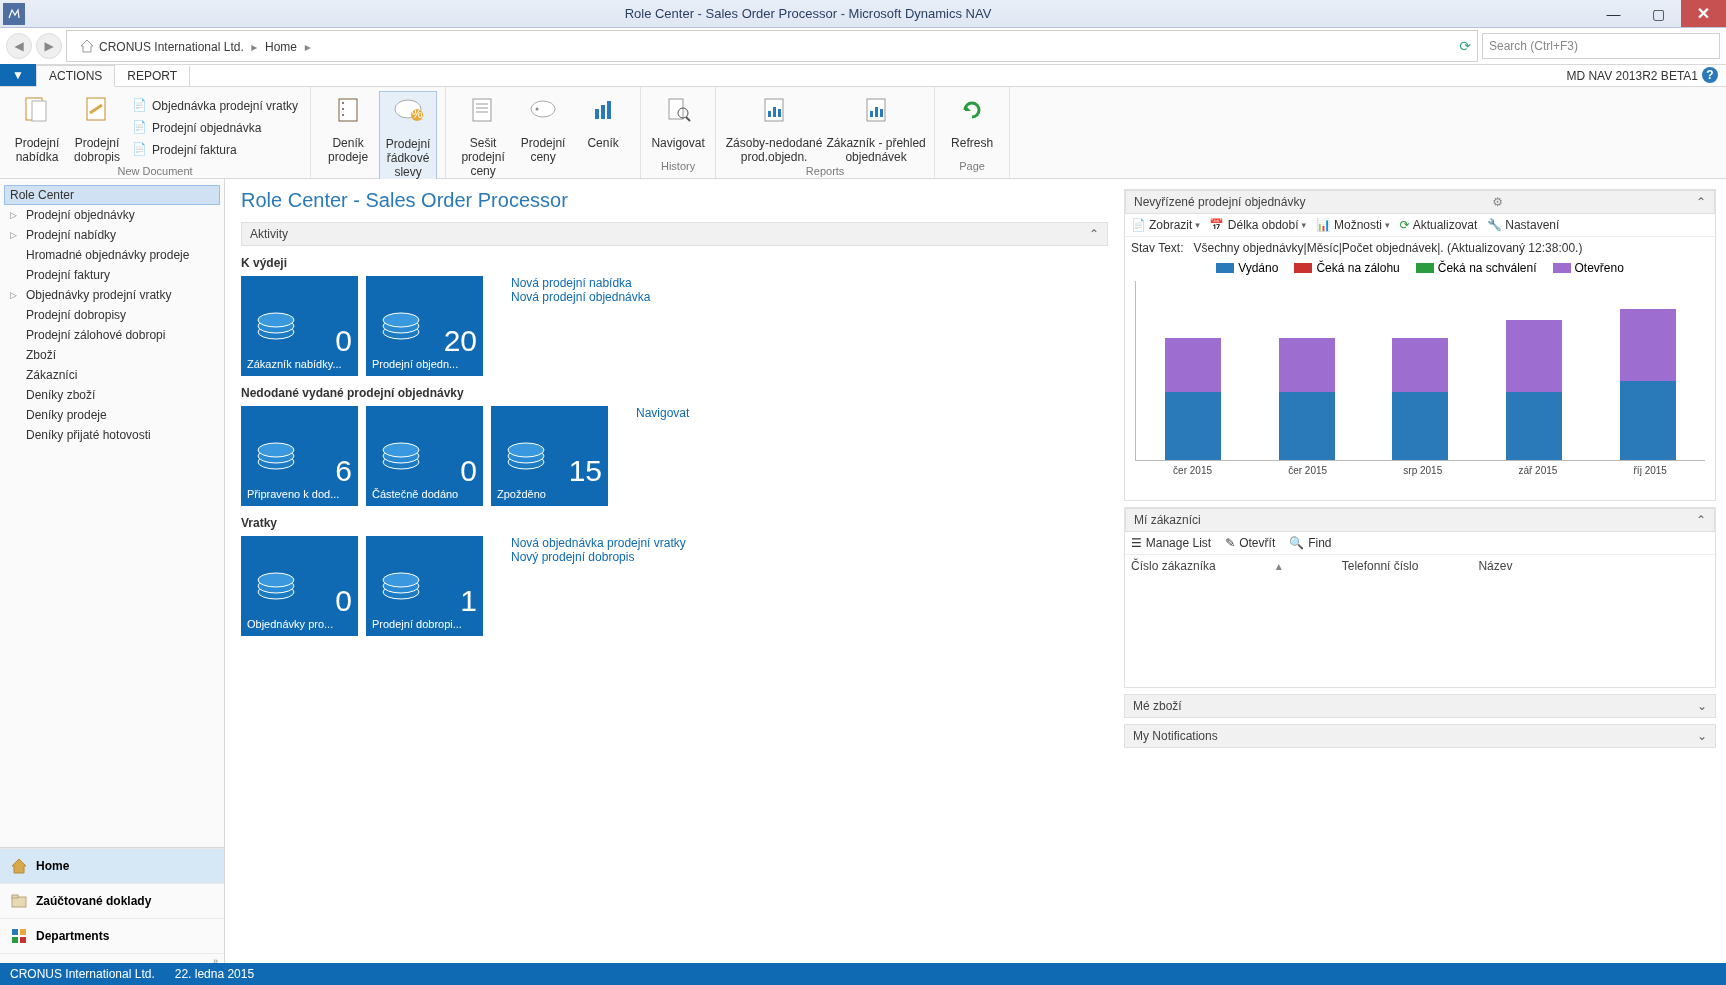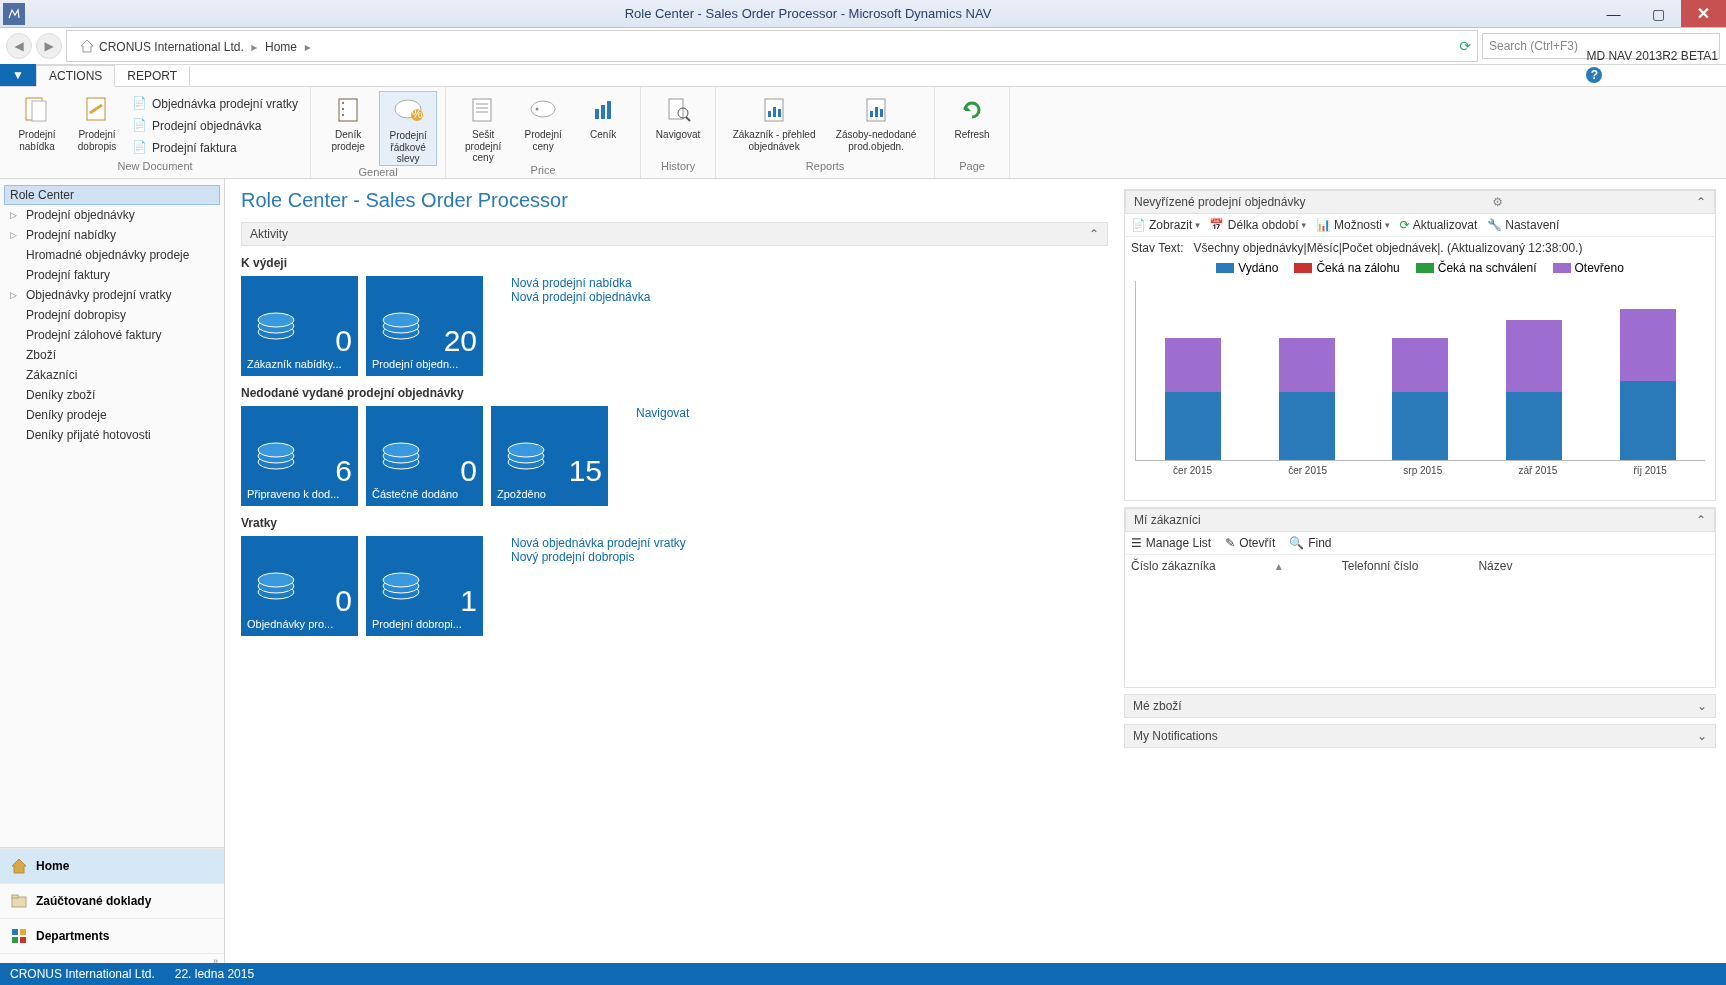--- a/index.html
+++ b/index.html
@@ -16,30 +16,30 @@
 .bc-home{width:16px;height:16px;margin:0 4px 0 6px;color:#888;}
 .breadcrumb{color:#3a3a3a;font-size:13px;}
 .breadcrumb .sep{color:#888;margin:0 4px;}
 .breadcrumb-box{flex:1;border:1px solid #d0d0d0;height:32px;display:flex;align-items:center;padding:0 6px;}
 .refresh-bc{margin-left:auto;color:#3a7;font-size:14px;}
 .searchbox{width:238px;height:26px;border:1px solid #d0d0d0;padding:0 6px;color:#888;display:flex;align-items:center;}
 .ribbon-tabs{height:22px;background:#fff;display:flex;align-items:flex-end;border-bottom:1px solid #d8d8d8;}
 .ribbon-arrow{width:36px;height:22px;background:#0f6ab3;display:flex;align-items:center;justify-content:center;color:#fff;}
 .ribbon-tab{padding:3px 12px;color:#333;font-size:12px;border-right:1px solid #d8d8d8;cursor:pointer;}
 .ribbon-tab.active{background:#fafafa;border:1px solid #d8d8d8;border-bottom:1px solid #fafafa;margin-bottom:-1px;}
-.ribbon-right{margin-left:auto;padding:3px 8px;color:#333;display:flex;align-items:flex-start;gap:4px;flex-direction:column;}
+.ribbon-right{margin-left:auto;padding:3px 8px;color:#333;display:flex;align-items:flex-end;gap:4px;}
 .help-icon{width:16px;height:16px;border-radius:50%;background:#2a7ab9;color:#fff;display:flex;align-items:center;justify-content:center;font-weight:bold;}
 .ribbon{height:92px;background:#fafafa;border-bottom:1px solid #d8d8d8;display:flex;}
 .rgroup{border-right:1px solid #e3e3e3;padding:4px 8px;display:flex;flex-direction:column;}
 .rgroup-items{flex:1;display:flex;gap:2px;}
 .rgroup-label{text-align:center;color:#7a7a7a;font-size:11px;padding-bottom:2px;}
 .rbig{display:flex;flex-direction:column;align-items:center;justify-content:flex-start;width:58px;padding-top:2px;cursor:pointer;}
 .rbig.wide{width:100px;}
 .rbig .ricon{width:34px;height:34px;display:flex;align-items:center;justify-content:center;font-size:22px;}
-.rbig .rlbl{text-align:center;font-size:10px;color:#333;line-height:1.15;margin-top:2px;}
+.rbig .rlbl{text-align:center;font-size:12px;color:#333;line-height:1.15;margin-top:10px;}
 .rbig.selected{background:#e6eff7;border:1px solid #a9c6e3;}
 .rsmall-list{display:flex;flex-direction:column;gap:2px;justify-content:center;}
 .rsmall{display:flex;align-items:center;gap:4px;padding:2px 4px;cursor:pointer;color:#333;}
 .rsmall .ricon-s{width:16px;height:16px;color:#c58b2a;}
 .workspace{position:absolute;top:179px;left:0;right:0;bottom:22px;display:flex;}
 .sidebar{width:225px;background:#fafafa;border-right:1px solid #d8d8d8;display:flex;flex-direction:column;}
 .navlist{flex:1;overflow:auto;padding:6px 4px;}
 .navlist .nitem{padding:3px 6px 3px 22px;color:#333;cursor:pointer;position:relative;}
 .navlist .nitem.exp::before{content:"▷";position:absolute;left:6px;color:#888;font-size:9px;top:5px;}
 .navlist .nitem.active{background:#cfe1f3;border:1px solid #9ac0e6;padding:2px 5px;}
@@ -258,32 +258,32 @@
     <div class="rgroup-items">
       <div class="rbig wide">
         <div class="ricon">
             <svg width="30" height="30">
               <rect x="6" y="4" width="18" height="22" fill="#fff" stroke="#999"></rect>
               <rect x="9" y="16" width="3" height="6" fill="#2a7ab9"></rect>
               <rect x="14" y="12" width="3" height="10" fill="#2a7ab9"></rect>
               <rect x="19" y="14" width="3" height="8" fill="#2a7ab9"></rect>
             </svg>
           </div>
-        <div class="rlbl">Zákazník - přehled objednávek</div>
+        <div class="rlbl">Zásoby-nedodané prod.objedn.</div>
       </div>
       <div class="rbig wide">
         <div class="ricon">
             <svg width="30" height="30">
               <rect x="6" y="4" width="18" height="22" fill="#fff" stroke="#999"></rect>
               <rect x="9" y="16" width="3" height="6" fill="#2a7ab9"></rect>
               <rect x="14" y="12" width="3" height="10" fill="#2a7ab9"></rect>
               <rect x="19" y="14" width="3" height="8" fill="#2a7ab9"></rect>
             </svg>
           </div>
-        <div class="rlbl">Zásoby-nedodané prod.objedn.</div>
+        <div class="rlbl">Zákazník - přehled objednávek</div>
       </div>
     </div>
     <div class="rgroup-label">Reports</div>
   </div>
 
   <div class="rgroup">
     <div class="rgroup-items">
       <div class="rbig">
         <div class="ricon">
             <svg width="30" height="30">
@@ -301,21 +301,21 @@
 <div class="workspace">
   <div class="sidebar">
     <div class="navlist" id="navlist">
         <div class="nitem active">Role Center</div>
         <div class="nitem exp">Prodejní objednávky</div>
         <div class="nitem exp">Prodejní nabídky</div>
         <div class="nitem">Hromadné objednávky prodeje</div>
         <div class="nitem">Prodejní faktury</div>
         <div class="nitem exp">Objednávky prodejní vratky</div>
         <div class="nitem">Prodejní dobropisy</div>
-        <div class="nitem">Prodejní zálohové faktury</div>
+        <div class="nitem">Prodejní zálohové dobropi</div>
         <div class="nitem">Zboží</div>
         <div class="nitem">Zákazníci</div>
         <div class="nitem">Deníky zboží</div>
         <div class="nitem">Deníky prodeje</div>
         <div class="nitem">Deníky přijaté hotovosti</div>
       </div>
     <div class="navbtns">
       <div class="navbtn active">
         <span class="nicon">
             <svg viewBox="0 0 18 18">

